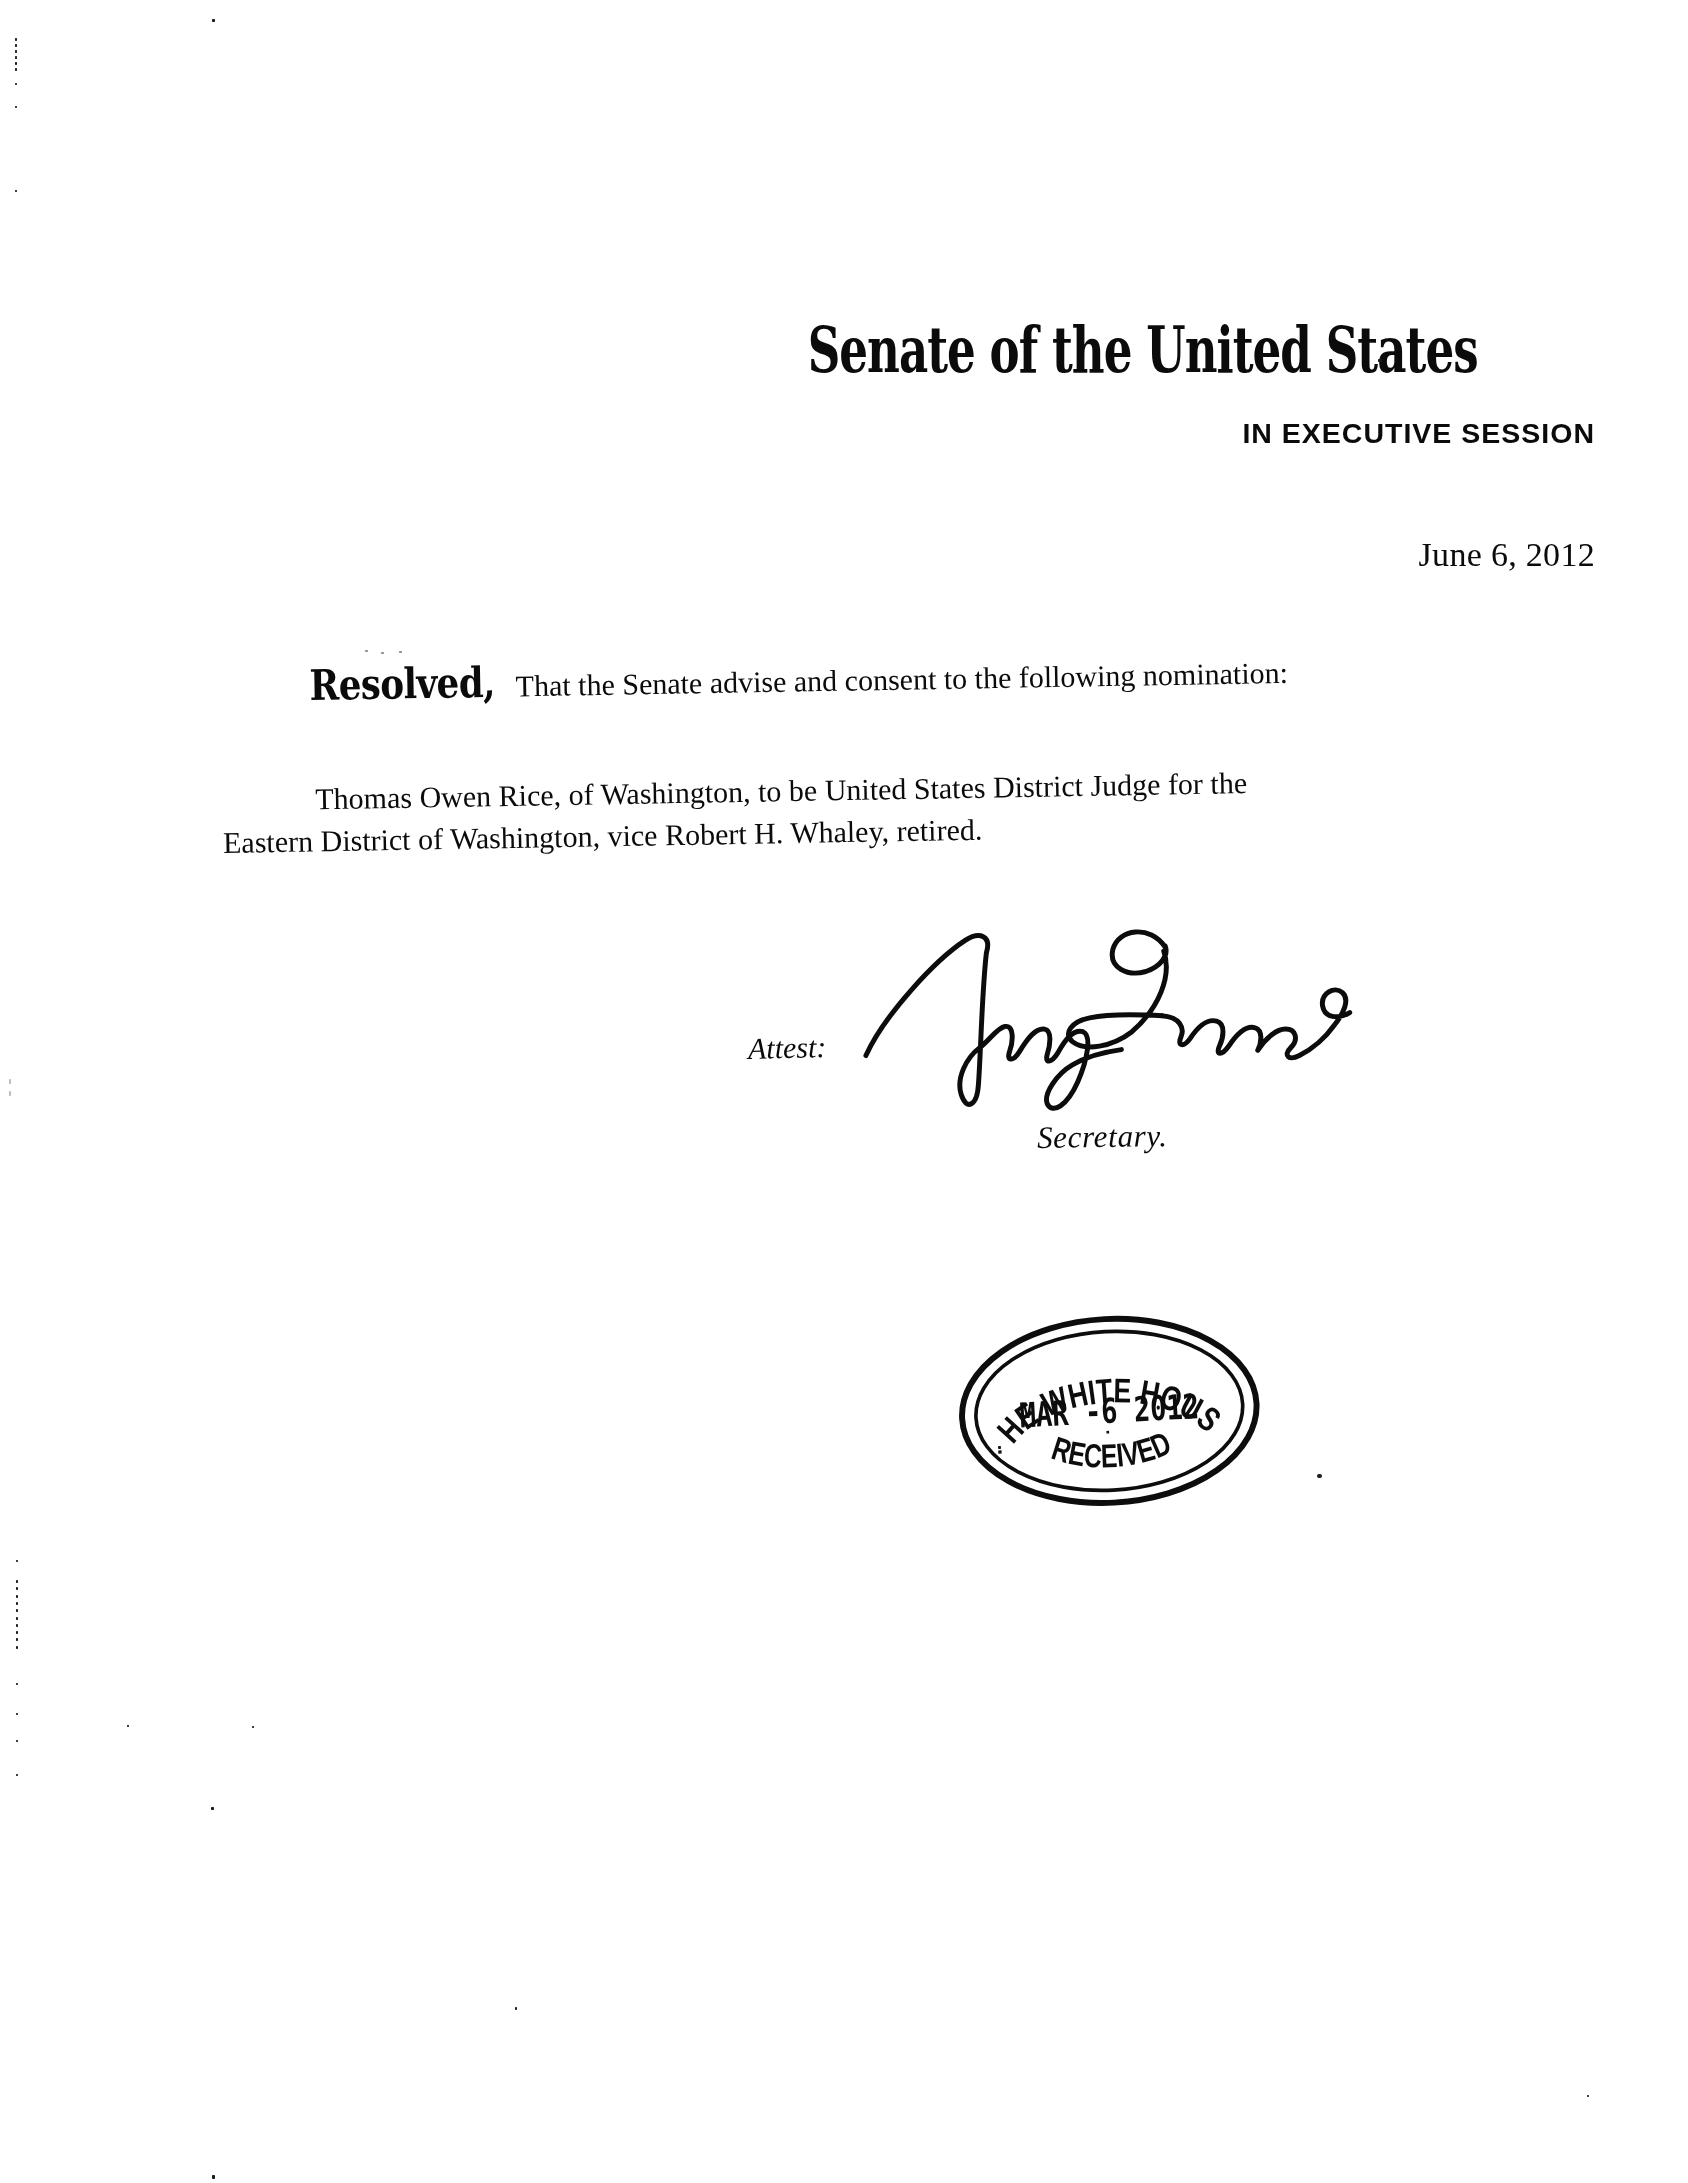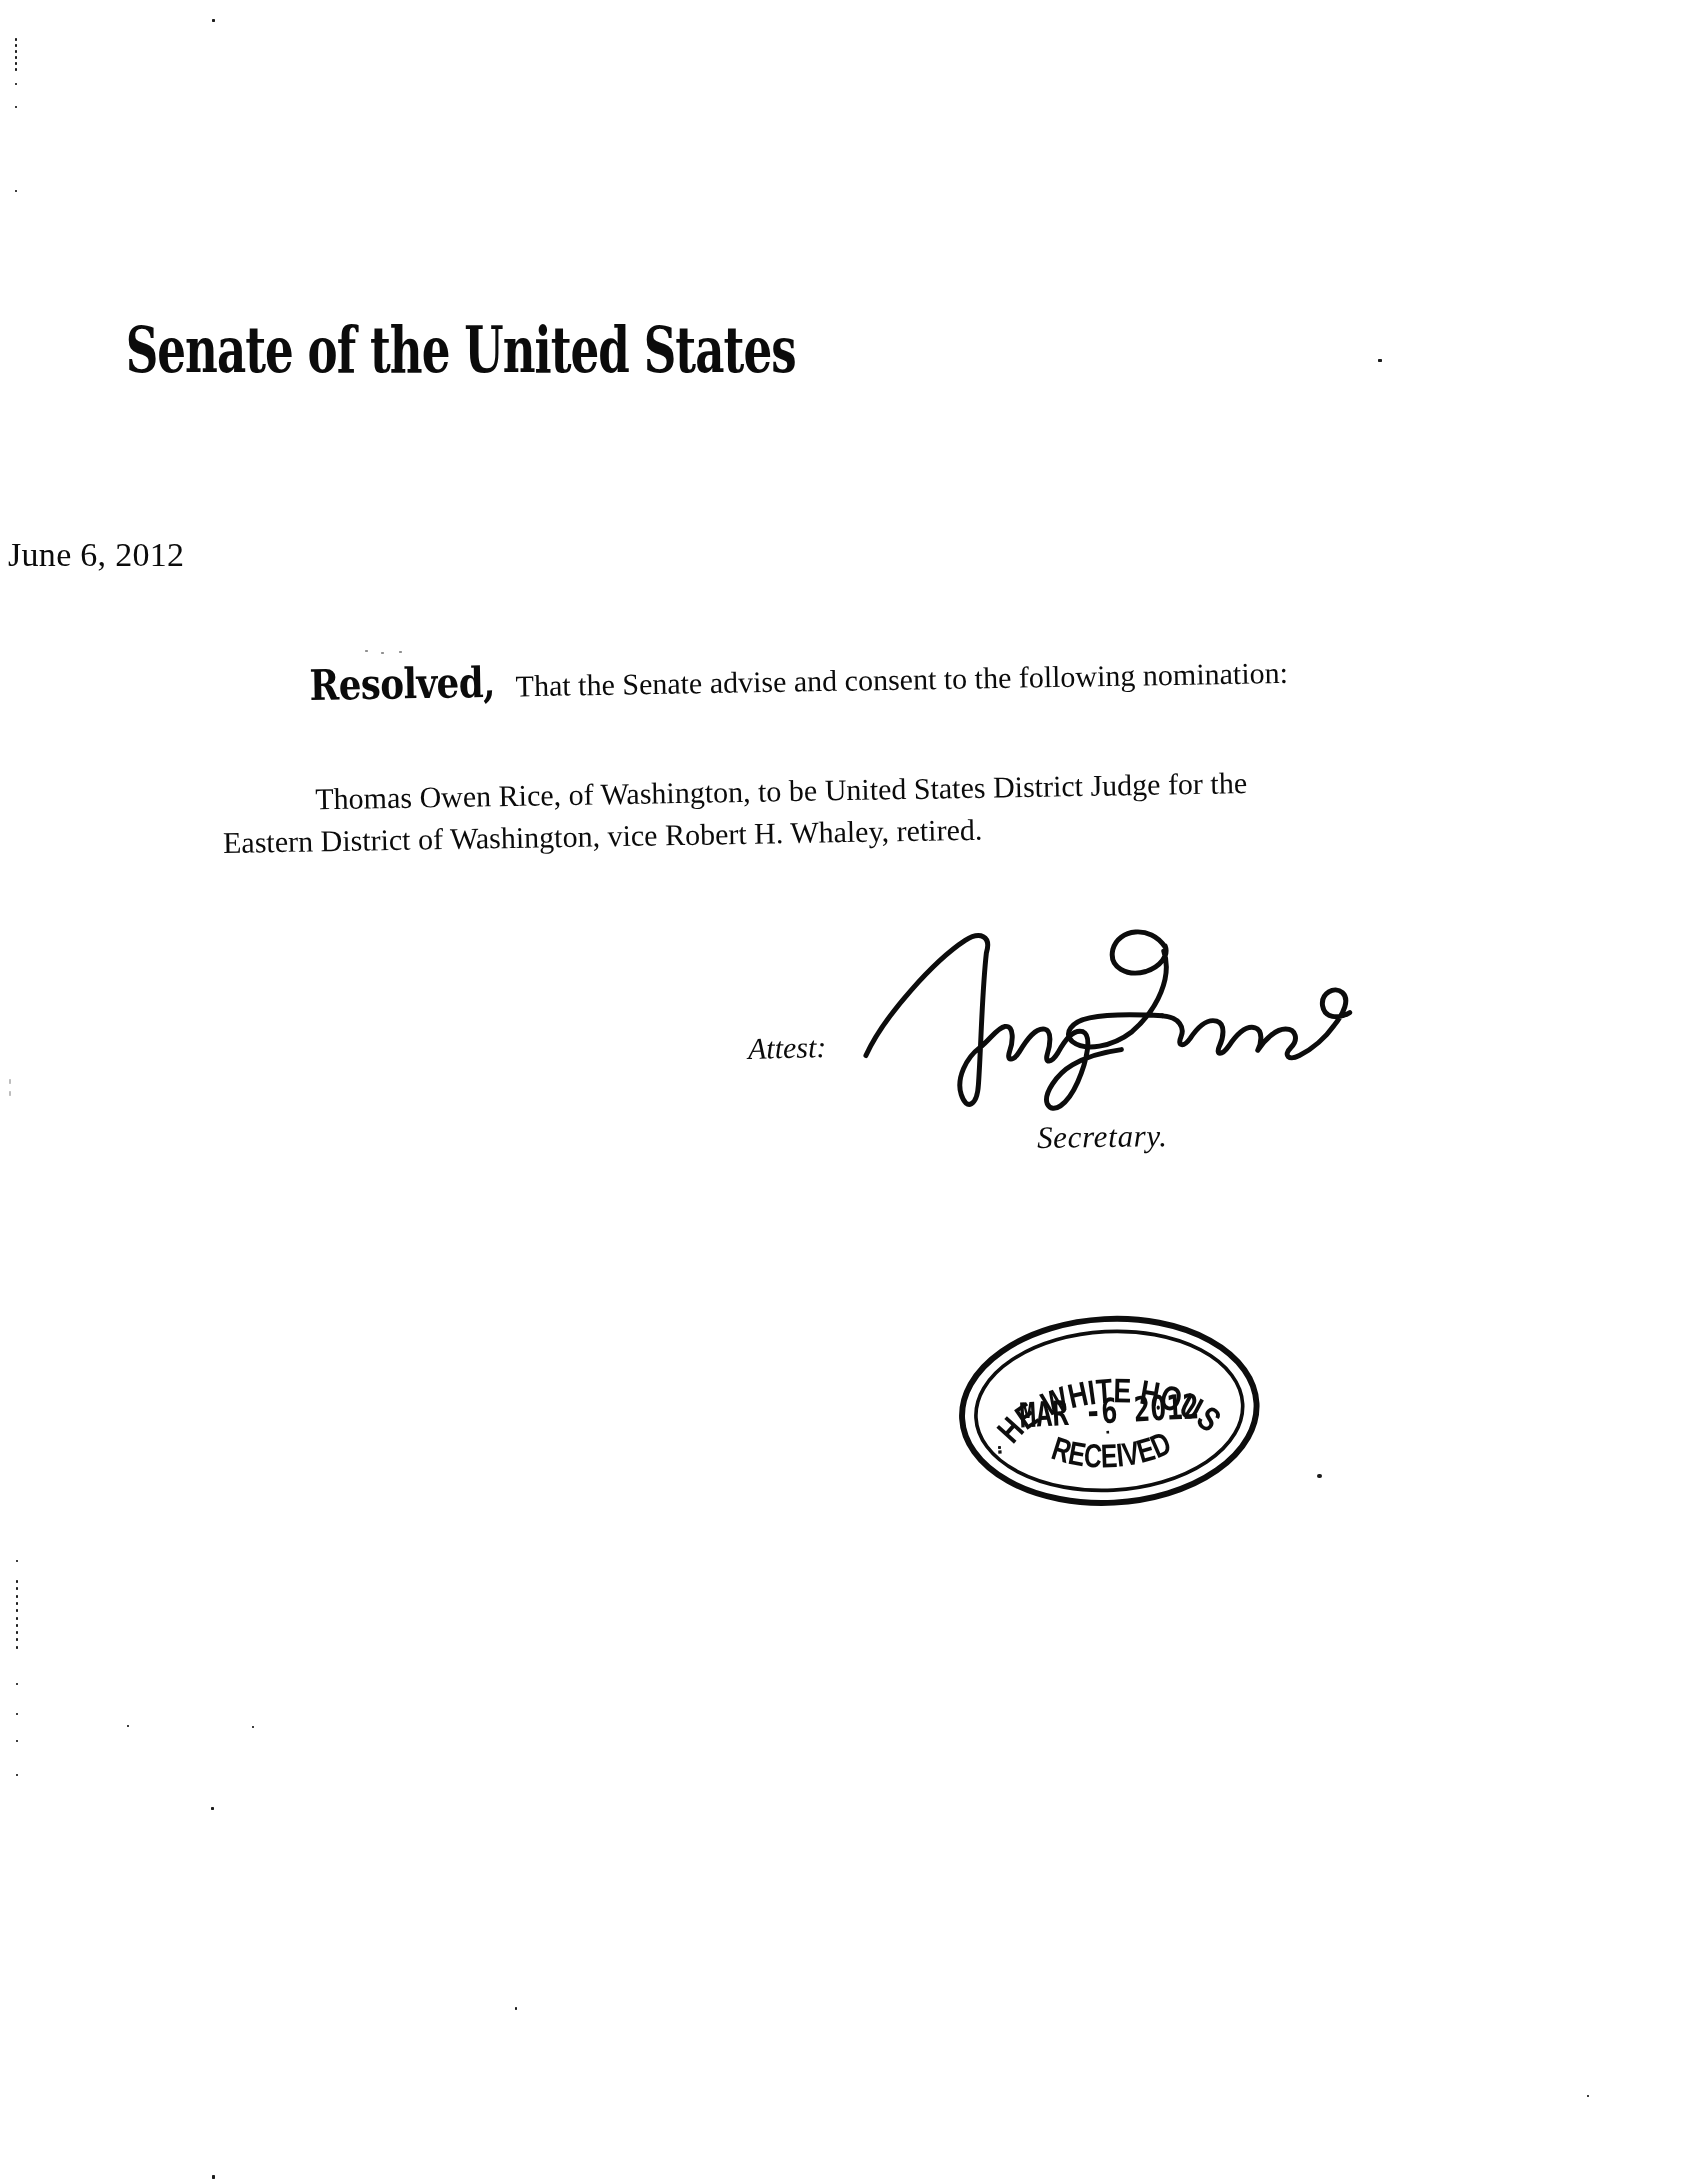--- a/index.html
+++ b/index.html
@@ -7,21 +7,21 @@
     position: relative;
     width: 1688px;
     height: 2183px;
     background: #ffffff;
     overflow: hidden;
     font-family: "Liberation Serif", serif;
     color: #0b0b0b;
   }
 
   
-  .center-band { position: absolute; left: 8px; width: 1595px; text-align: left; }
+  .center-band { position: absolute; left: 0; width: 1595px; text-align: right; }
 
   .doc-title {
     top: 316px;
     font-family: "DejaVu Serif", serif;
     font-weight: 700;
     font-size: 61px;
     letter-spacing: -1.3px;
     white-space: nowrap;
   }
   .doc-title .squeeze {
@@ -135,20 +135,21 @@
 </style>
 </head>
 <body>
 
 <div class="page">
 
   <h1 class="center-band doc-title" style="margin:0; position:absolute;">
     <span class="squeeze">Senate of the United States</span>
   </h1>
 
+  <div class="center-band session-line" style="position:absolute;">IN EXECUTIVE SESSION</div>
 
   <div class="center-band date-line" style="position:absolute;">June 6, 2012</div>
 
   <div class="resolved-line">
     <span class="resolved-word">Resolved,</span>
     <span class="resolved-text">That the Senate advise and consent to the following nomination:</span>
   </div>
 
   <div class="body-par">
     <div class="line1">Thomas Owen Rice, of Washington, to be United States District Judge for the</div>

